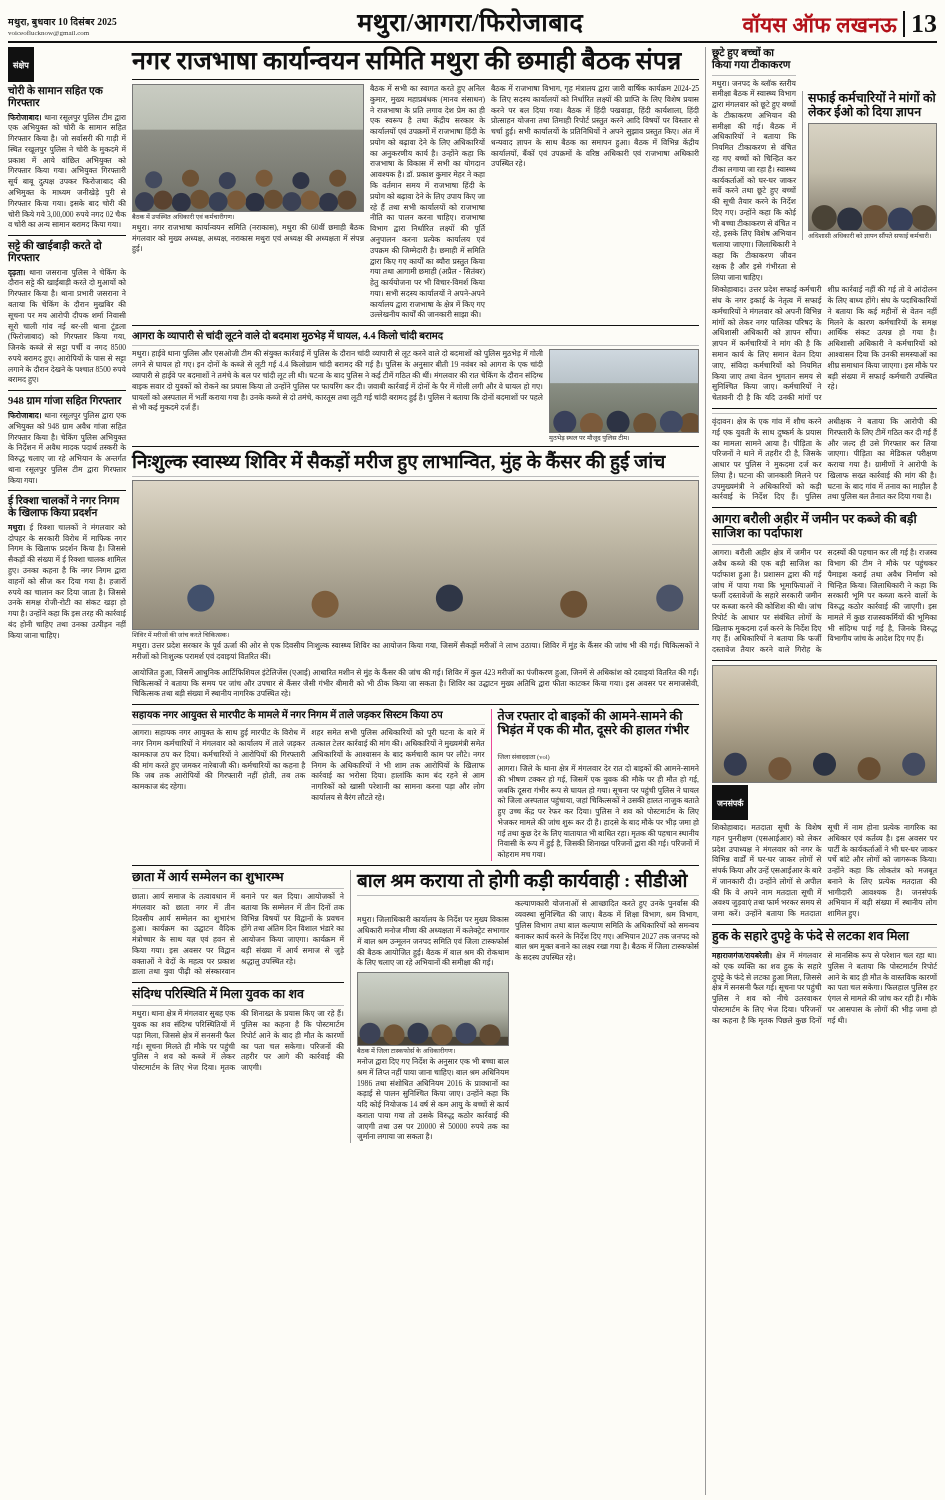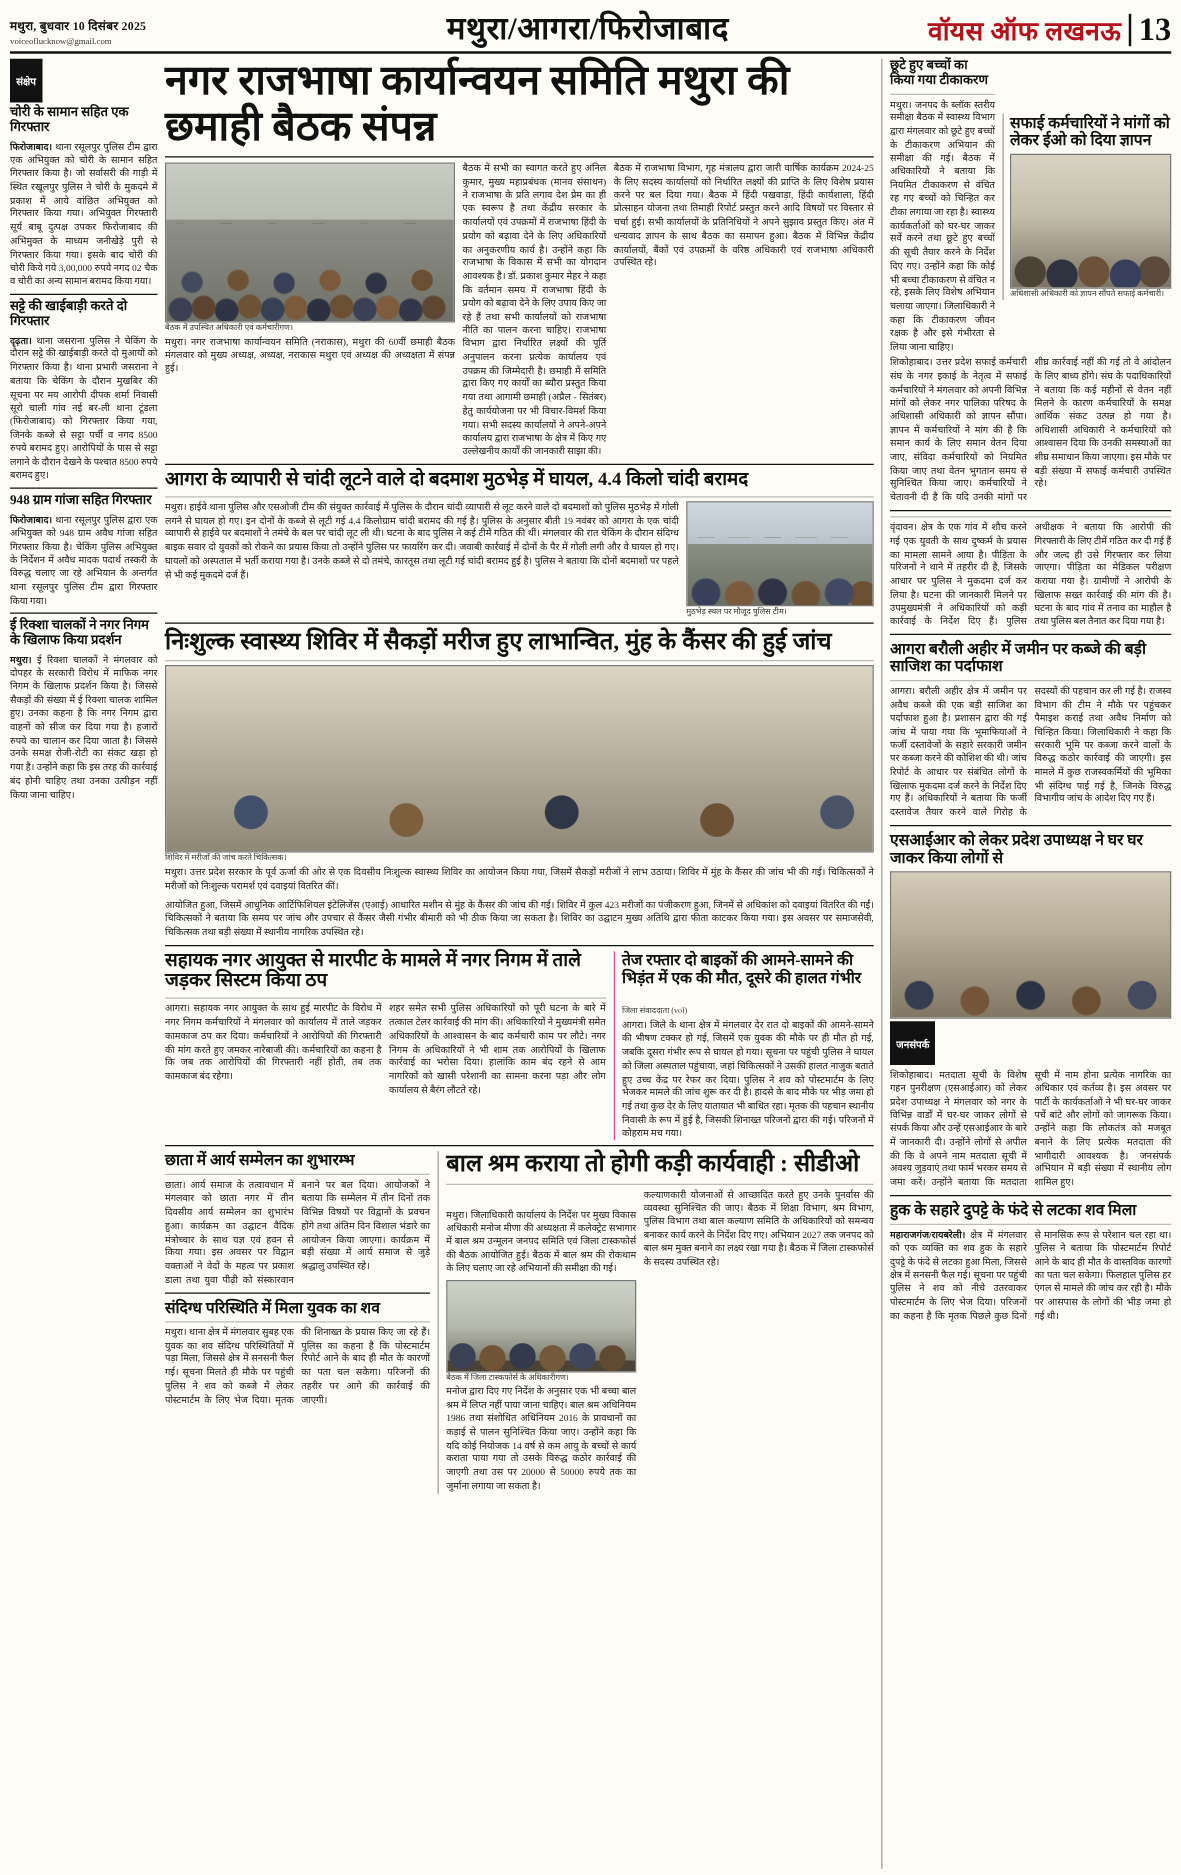--- a/index.html
+++ b/index.html
@@ -43,23 +43,23 @@
 
   .rule { border-top:1px solid #111; margin:4px 0; }
   .rule-thin { border-top:1px solid #bbb; margin:3px 0; }
 
   .kicker {
     display:inline-block; background:#111; color:#fff;
     font-size:8px; padding:12px 5px; font-weight:bold; margin-bottom:3px;
   }
 
   h2.hd { margin:0 0 4px 0; font-weight:bold; line-height:1.12; }
-  .hd-xl { font-size: 33px; }
+  .hd-xl { font-size: 25px; }
   .hd-lg { font-size: 19px; }
-  .hd-md { font-size: 15px; }
+  .hd-md { font-size: 10px; }
   .hd-sm { font-size: 12.5px; }
   .hd-xs { font-size: 10.5px; }
 
   
   .photo { position:relative; width:100%; background:#8c9aa6; overflow:hidden; border:1px solid #777; }
   .cap { font-size:6.5px; color:#333; margin-top:1px; line-height:1.2;}
 
   
   .ph-hall { background: linear-gradient(180deg,#c9ccc2 0%,#b9bdb2 35%,#8e8f86 36%,#6f7068 100%); }
   .ph-hall::after{
@@ -307,21 +307,20 @@
       <div class="body-txt two-col">वृंदावन। क्षेत्र के एक गांव में शौच करने गई एक युवती के साथ दुष्कर्म के प्रयास का मामला सामने आया है। पीड़िता के परिजनों ने थाने में तहरीर दी है, जिसके आधार पर पुलिस ने मुकदमा दर्ज कर लिया है। घटना की जानकारी मिलने पर उपमुख्यमंत्री ने अधिकारियों को कड़ी कार्रवाई के निर्देश दिए हैं। पुलिस अधीक्षक ने बताया कि आरोपी की गिरफ्तारी के लिए टीमें गठित कर दी गई हैं और जल्द ही उसे गिरफ्तार कर लिया जाएगा। पीड़िता का मेडिकल परीक्षण कराया गया है। ग्रामीणों ने आरोपी के खिलाफ सख्त कार्रवाई की मांग की है। घटना के बाद गांव में तनाव का माहौल है तथा पुलिस बल तैनात कर दिया गया है।</div>
 
       <div class="rule"></div>
 
       <h2 class="hd hd-sm">आगरा बरौली अहीर में जमीन पर कब्जे की बड़ी साजिश का पर्दाफाश</h2>
       <div class="rule-thin"></div>
       <div class="body-txt two-col">आगरा। बरौली अहीर क्षेत्र में जमीन पर अवैध कब्जे की एक बड़ी साजिश का पर्दाफाश हुआ है। प्रशासन द्वारा की गई जांच में पाया गया कि भूमाफियाओं ने फर्जी दस्तावेजों के सहारे सरकारी जमीन पर कब्जा करने की कोशिश की थी। जांच रिपोर्ट के आधार पर संबंधित लोगों के खिलाफ मुकदमा दर्ज करने के निर्देश दिए गए हैं। अधिकारियों ने बताया कि फर्जी दस्तावेज तैयार करने वाले गिरोह के सदस्यों की पहचान कर ली गई है। राजस्व विभाग की टीम ने मौके पर पहुंचकर पैमाइश कराई तथा अवैध निर्माण को चिन्हित किया। जिलाधिकारी ने कहा कि सरकारी भूमि पर कब्जा करने वालों के विरुद्ध कठोर कार्रवाई की जाएगी। इस मामले में कुछ राजस्वकर्मियों की भूमिका भी संदिग्ध पाई गई है, जिनके विरुद्ध विभागीय जांच के आदेश दिए गए हैं।</div>
 
       <div class="rule"></div>
 
-      <h2 class="hd hd-sm">एसआईआर को लेकर प्रदेश उपाध्यक्ष ने घर घर जाकर किया लोगों से</h2>
       <div class="photo ph-banner mt2" style="height:118px;"></div>
       <div class="kicker mt2">जनसंपर्क</div>
       <div class="body-txt two-col">शिकोहाबाद। मतदाता सूची के विशेष गहन पुनरीक्षण (एसआईआर) को लेकर प्रदेश उपाध्यक्ष ने मंगलवार को नगर के विभिन्न वार्डों में घर-घर जाकर लोगों से संपर्क किया और उन्हें एसआईआर के बारे में जानकारी दी। उन्होंने लोगों से अपील की कि वे अपने नाम मतदाता सूची में अवश्य जुड़वाएं तथा फार्म भरकर समय से जमा करें। उन्होंने बताया कि मतदाता सूची में नाम होना प्रत्येक नागरिक का अधिकार एवं कर्तव्य है। इस अवसर पर पार्टी के कार्यकर्ताओं ने भी घर-घर जाकर पर्चे बांटे और लोगों को जागरूक किया। उन्होंने कहा कि लोकतंत्र को मजबूत बनाने के लिए प्रत्येक मतदाता की भागीदारी आवश्यक है। जनसंपर्क अभियान में बड़ी संख्या में स्थानीय लोग शामिल हुए।</div>
 
       <div class="rule"></div>
 
       <h2 class="hd hd-sm">हुक के सहारे दुपट्टे के फंदे से लटका शव मिला</h2>
       <div class="rule-thin"></div>
       <div class="body-txt two-col">
         <span class="hl">महाराजगंज/रायबरेली।</span>

